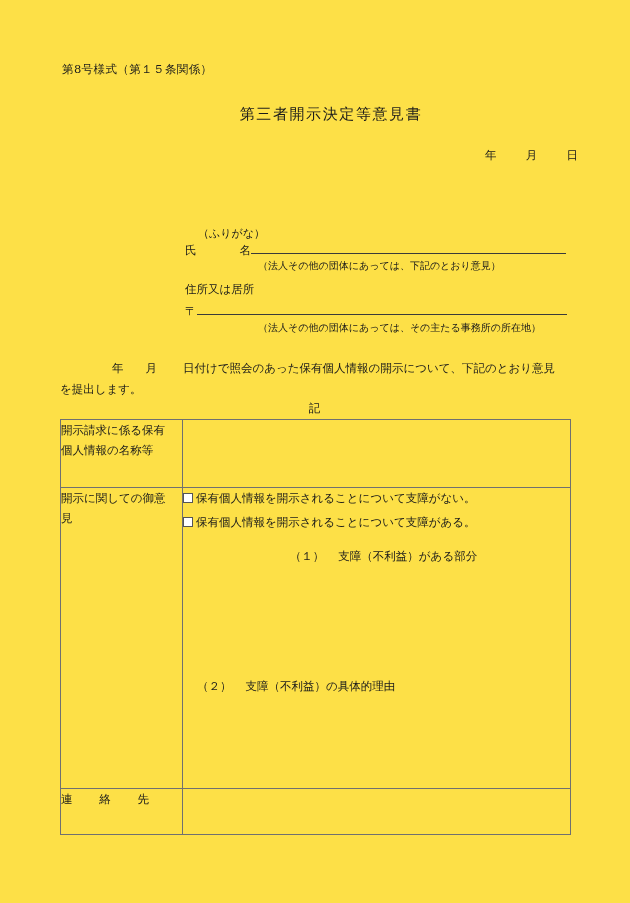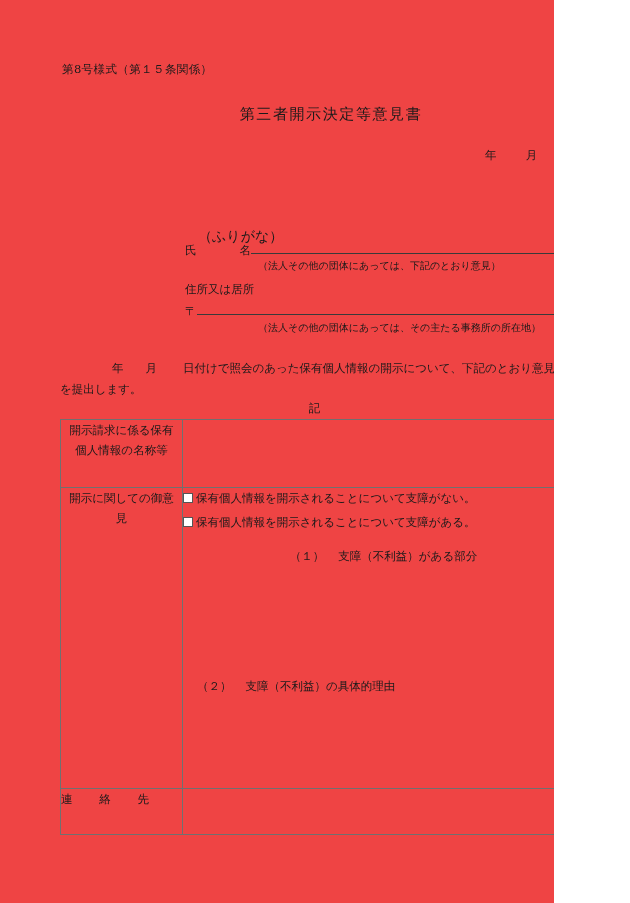--- a/index.html
+++ b/index.html
@@ -6,23 +6,23 @@
     margin: 0;
     padding: 0;
     background: #ffffff;
   }
   body {
     font-family: "DejaVu Serif", "Liberation Serif", serif;
     color: #1a1a1a;
   }
   #page {
     position: relative;
-    width: 554px;
+    width: 630px;
     height: 903px;
-    background: #ef4444;
+    background: #fde047;
     overflow: hidden;
     font-size: 11.5px;
     line-height: 1.6;
   }
 
   
   .abs { position: absolute; }
   .nowrap { white-space: nowrap; }
 
   
@@ -56,21 +56,21 @@
     top: 186px;
     font-size: 11.5px;
     letter-spacing: 0.3px;
   }
   .addressee .sama { margin-left: 14px; }
 
   
   .furigana {
     left: 198px;
     top: 225px;
-    font-size: 14px;
+    font-size: 11px;
   }
   .name-row {
     left: 185px;
     top: 240px;
     width: 385px;
     font-size: 11.5px;
   }
   .label-wide {
     display: inline-block;
     width: 66px;
@@ -145,21 +145,21 @@
   .col-label { width: 122px; }
   .col-value { width: 388px; }
 
   .cell-pad { padding: 9px 8px 8px 10px; line-height: 1.75; }
   .cell-label-mid { vertical-align: middle; }
 
   .row1-h { height: 68px; }
   .row2-h { height: 301px; }
   .row3-h { height: 46px; }
 
-  .label-2line { line-height: 1.75; text-align: center; }
+  .label-2line { line-height: 1.75; }
 
   .opt-line { margin: 0 0 4px 0; }
   .checkbox {
     display: inline-block;
     width: 8px;
     height: 8px;
     border: 1px solid #555;
     margin-right: 3px;
     vertical-align: -1px;
     background: #fff;

